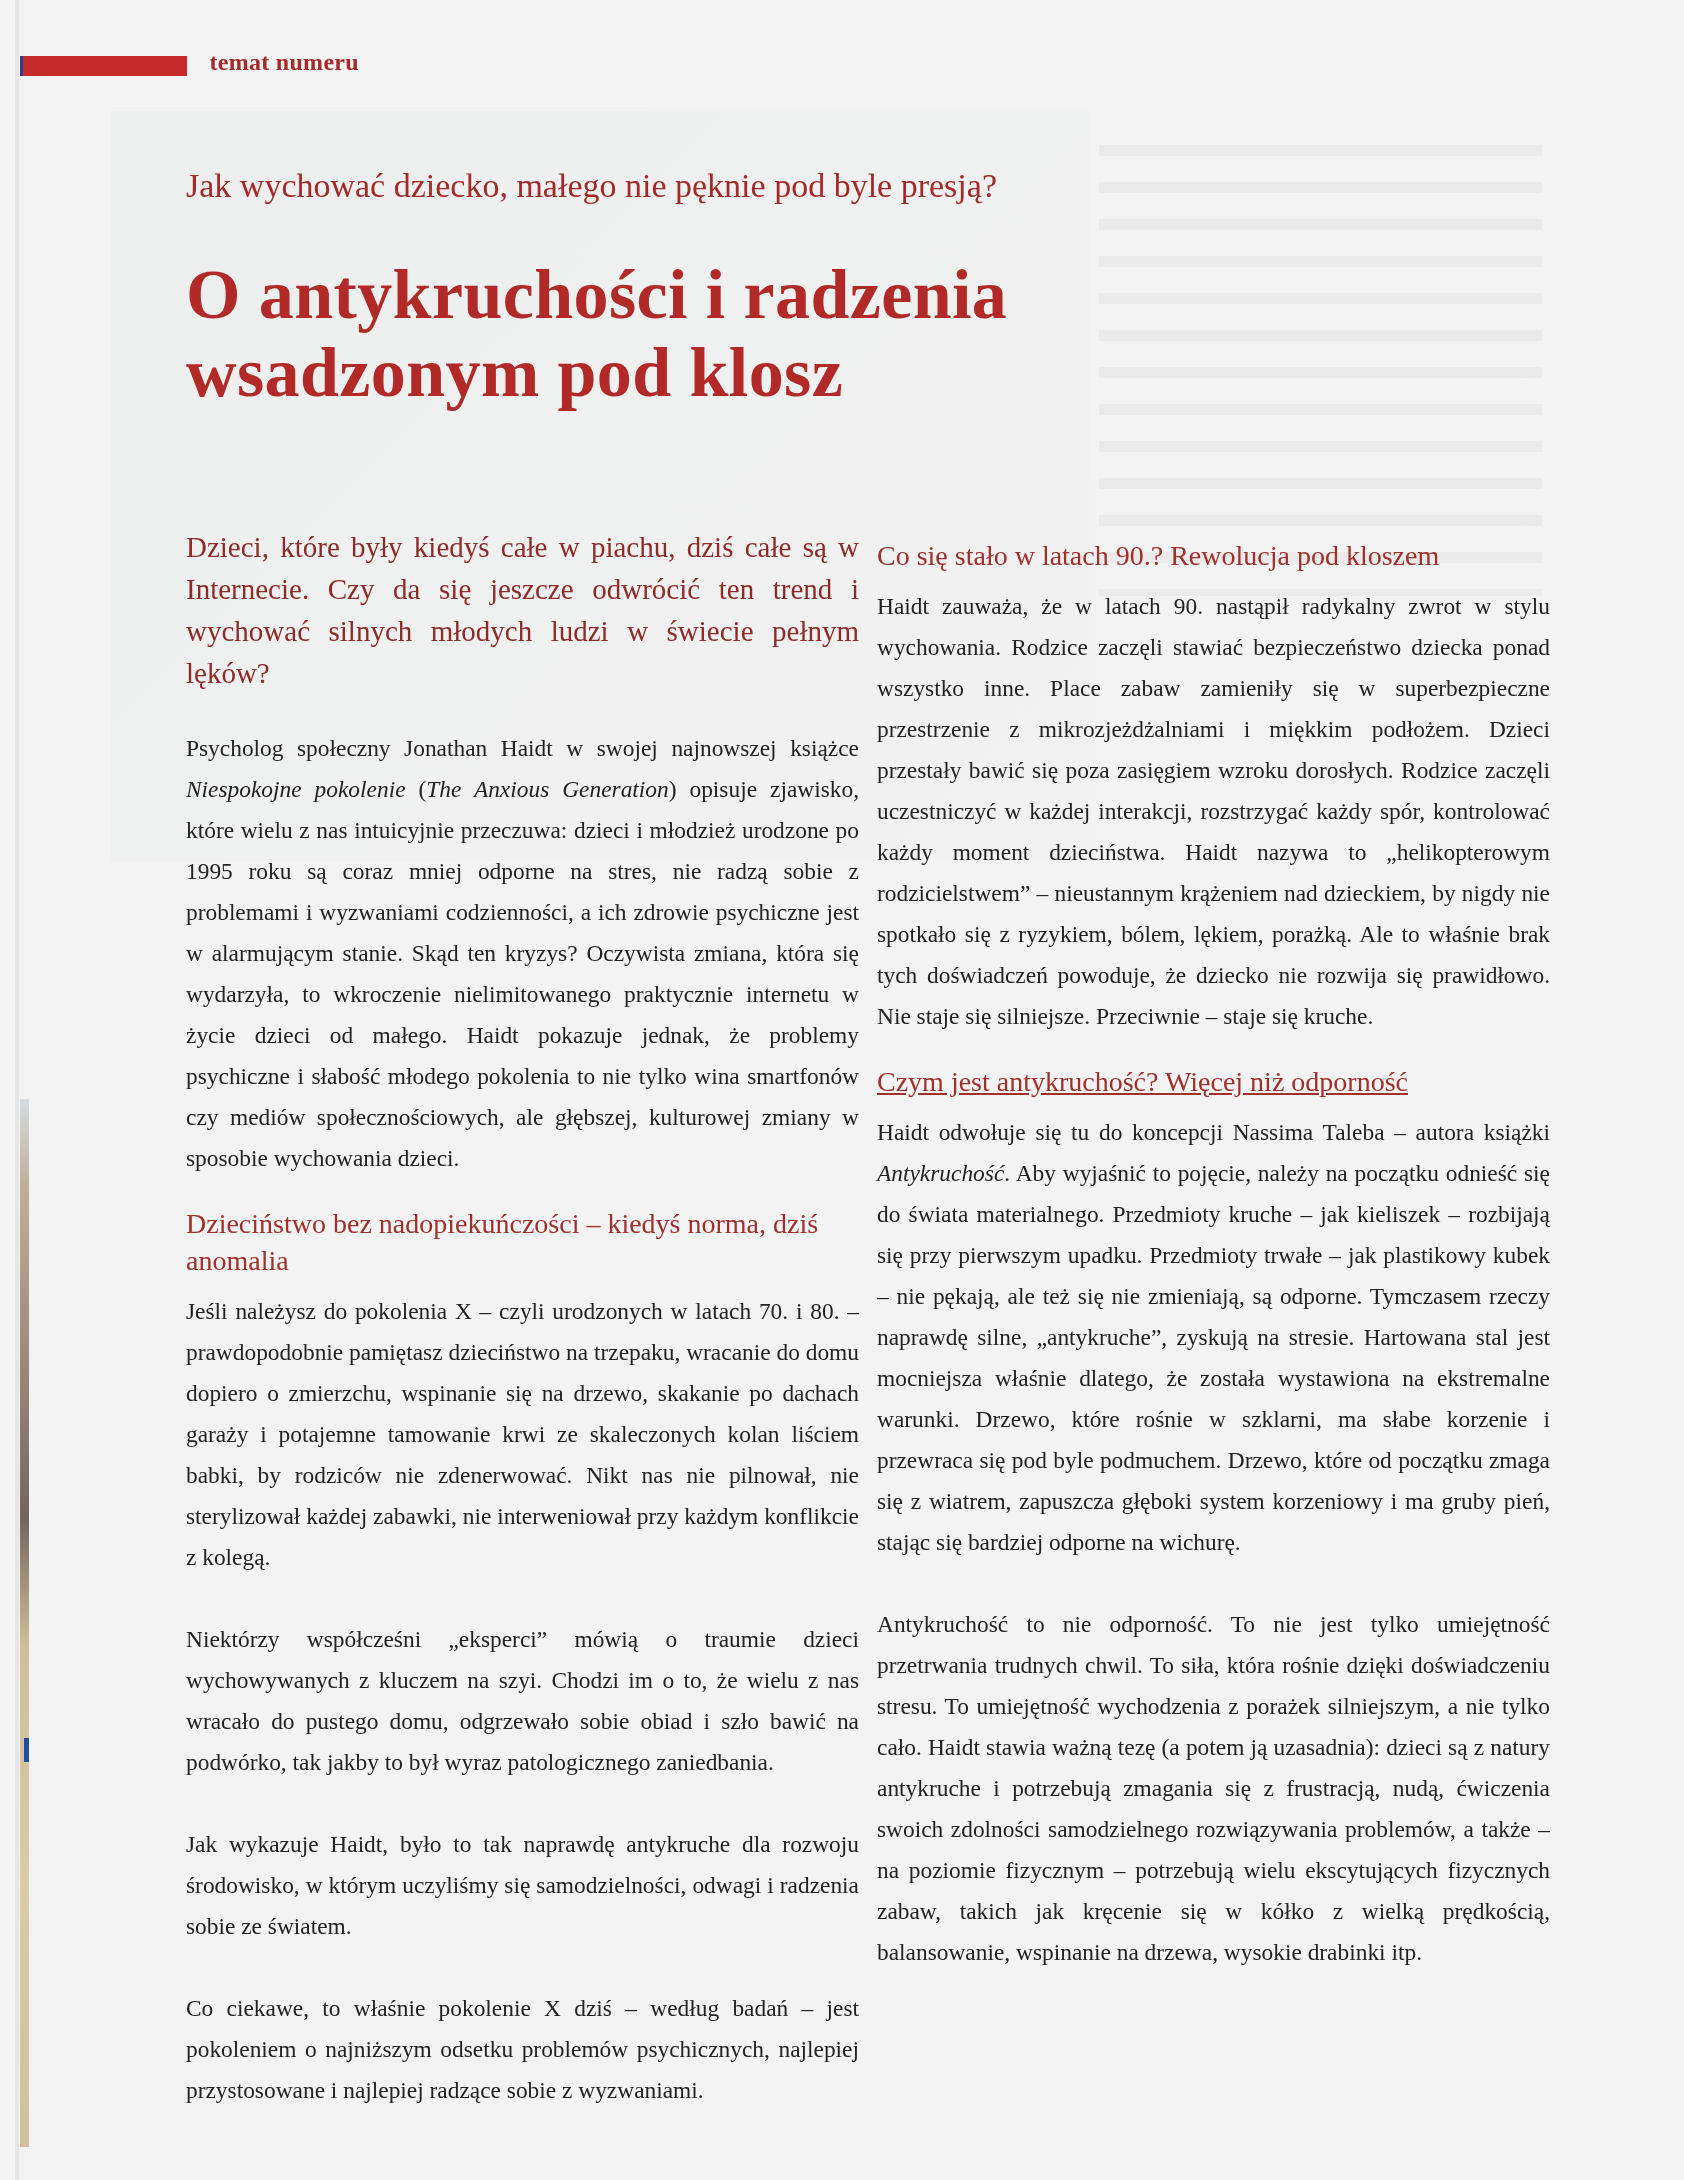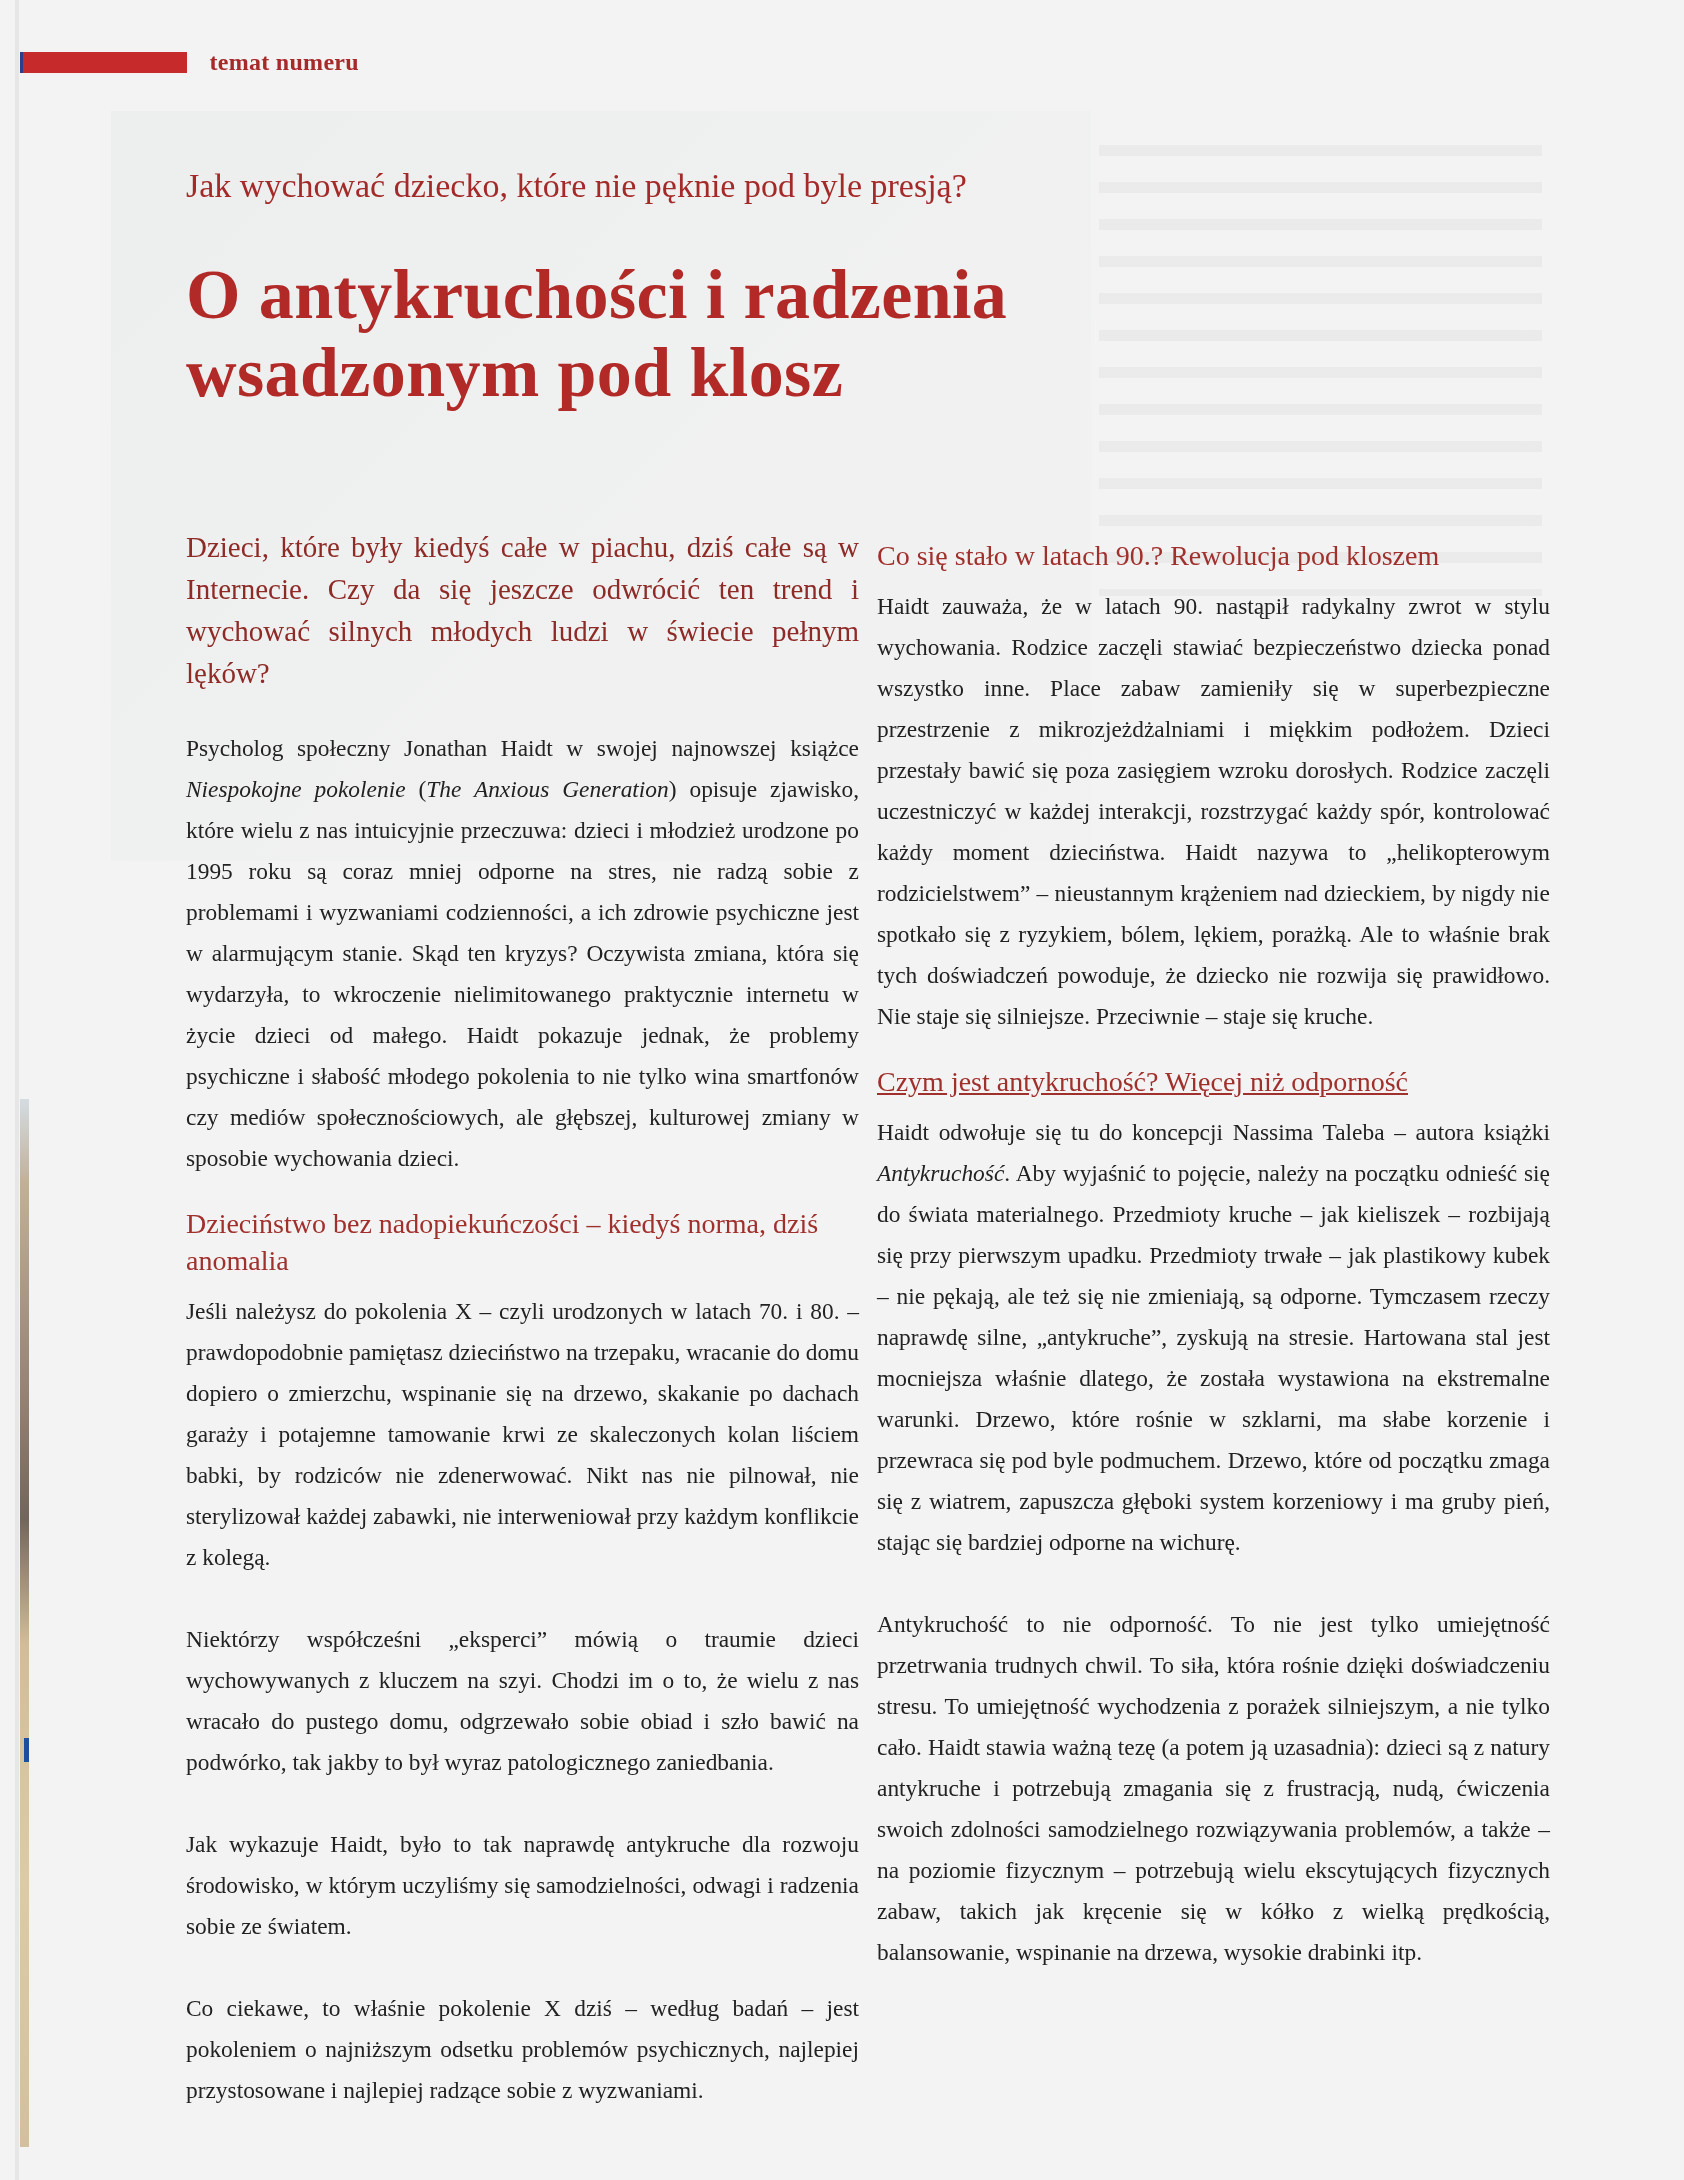--- a/index.html
+++ b/index.html
@@ -29,21 +29,21 @@
       position: absolute; left: 111px; top: 111px; width: 980px; height: 750px;
       background: linear-gradient(135deg, #eaeceb 0%, #edefee 40%, #f1f1f1 100%);
       opacity: 0.7;
     }
     .ghost-right {
       position: absolute; left: 1099px; top: 119px; width: 443px; height: 477px;
       background: repeating-linear-gradient(to bottom, transparent 0px, transparent 25.6px, rgba(0,0,0,0.035) 25.6px, rgba(0,0,0,0.035) 37px);
     }
     .section-tag {
       position: absolute; left: 20.4px; top: 49px;
-      display: flex; align-items: center;
+      display: flex; align-items: flex-end;
     }
     .tag-bar {
       width: 164px; height: 20.4px; background: #c62a2a; display: inline-block;
       border-left: 3.4px solid #2b3f8a;
     }
     .tag-label {
       margin-left: 22px; font-weight: bold; font-size: 24px; color: #a72a2a;
       letter-spacing: 0.3px;
     }
     .kicker {
@@ -91,21 +91,21 @@
 <div class="spine-strip"></div>
 <div class="spine-blue"></div>
 <div class="ghost-bg"></div>
 <div class="ghost-right"></div>
 
 <div class="section-tag">
   <span class="tag-bar"></span>
   <span class="tag-label">temat numeru</span>
 </div>
 
-<div class="kicker">Jak wychować dziecko, które nie pęknie pod byle presją?</div>
+<div class="kicker">Jak wychować dziecko, małego nie pęknie pod byle presją?</div>
 
 <h1 class="headline">
   <span>O antykruchości i radzenia</span><br>
   <span>wsadzonym pod klosz</span>
 </h1>
 
 <div class="col col-left">
   <p class="lead">Dzieci, które były kiedyś całe w piachu, dziś całe są w Internecie. Czy da się jeszcze odwrócić ten trend i wychować silnych młodych ludzi w świecie pełnym lęków?</p>
 
   <p class="body-p"><span>Psycholog społeczny Jonathan Haidt w swojej najnowszej książce </span><em>Niespokojne pokolenie</em><span> (</span><em>The Anxious Generation</em><span>) opisuje zjawisko, które wielu z nas intuicyjnie przeczuwa: dzieci i młodzież urodzone po 1995 roku są coraz mniej odporne na stres, nie radzą sobie z problemami i wyzwaniami codzienności, a ich zdrowie psychiczne jest w alarmującym stanie. Skąd ten kryzys? Oczywista zmiana, która się wydarzyła, to wkroczenie nielimitowanego praktycznie internetu w życie dzieci od małego. Haidt pokazuje jednak, że problemy psychiczne i słabość młodego pokolenia to nie tylko wina smartfonów czy mediów społecznościowych, ale głębszej, kulturowej zmiany w sposobie wychowania dzieci.</span></p>

